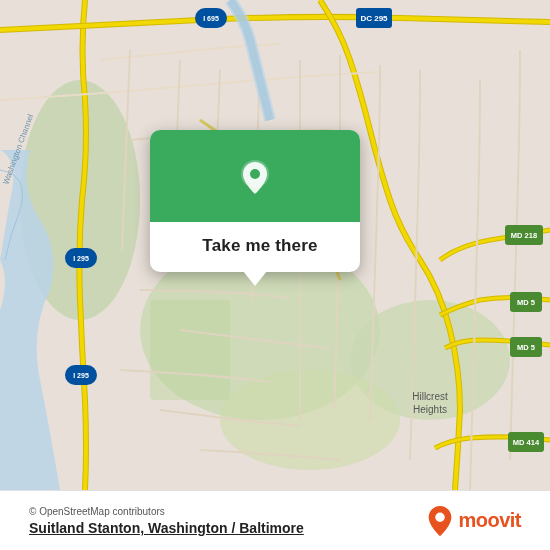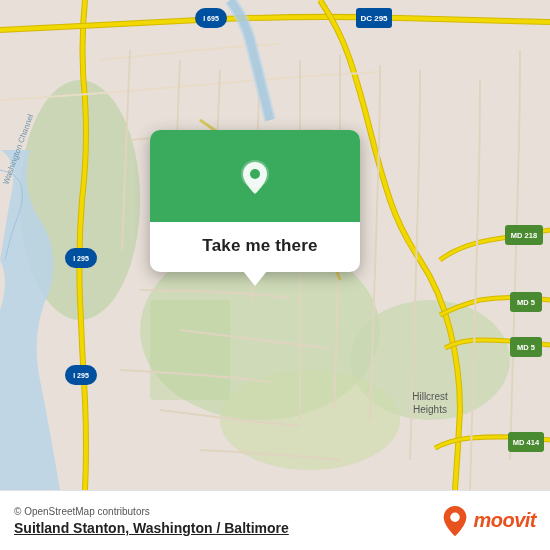--- a/index.html
+++ b/index.html
@@ -90,21 +90,21 @@
 
     
     #bottom-bar {
       width: 550px;
       height: 60px;
       background: white;
       border-top: 1px solid #e0e0e0;
       display: flex;
       align-items: center;
       justify-content: space-between;
-      padding: 0 14px;
+      padding: 0 29px;
     }
 
     #bottom-left {
       display: flex;
       flex-direction: column;
     }
 
     #osm-credit {
       font-size: 10px;
       color: #555;
@@ -115,21 +115,20 @@
       font-size: 14px;
       font-weight: 600;
       color: #222;
       text-decoration: underline;
     }
 
     #moovit-logo {
       display: flex;
       align-items: center;
       gap: 4px;
-      font-style: italic;
     }
 
     .moovit-pin {
       width: 28px;
       height: 34px;
     }
 
     #moovit-text {
       font-size: 20px;
       font-weight: 700;

